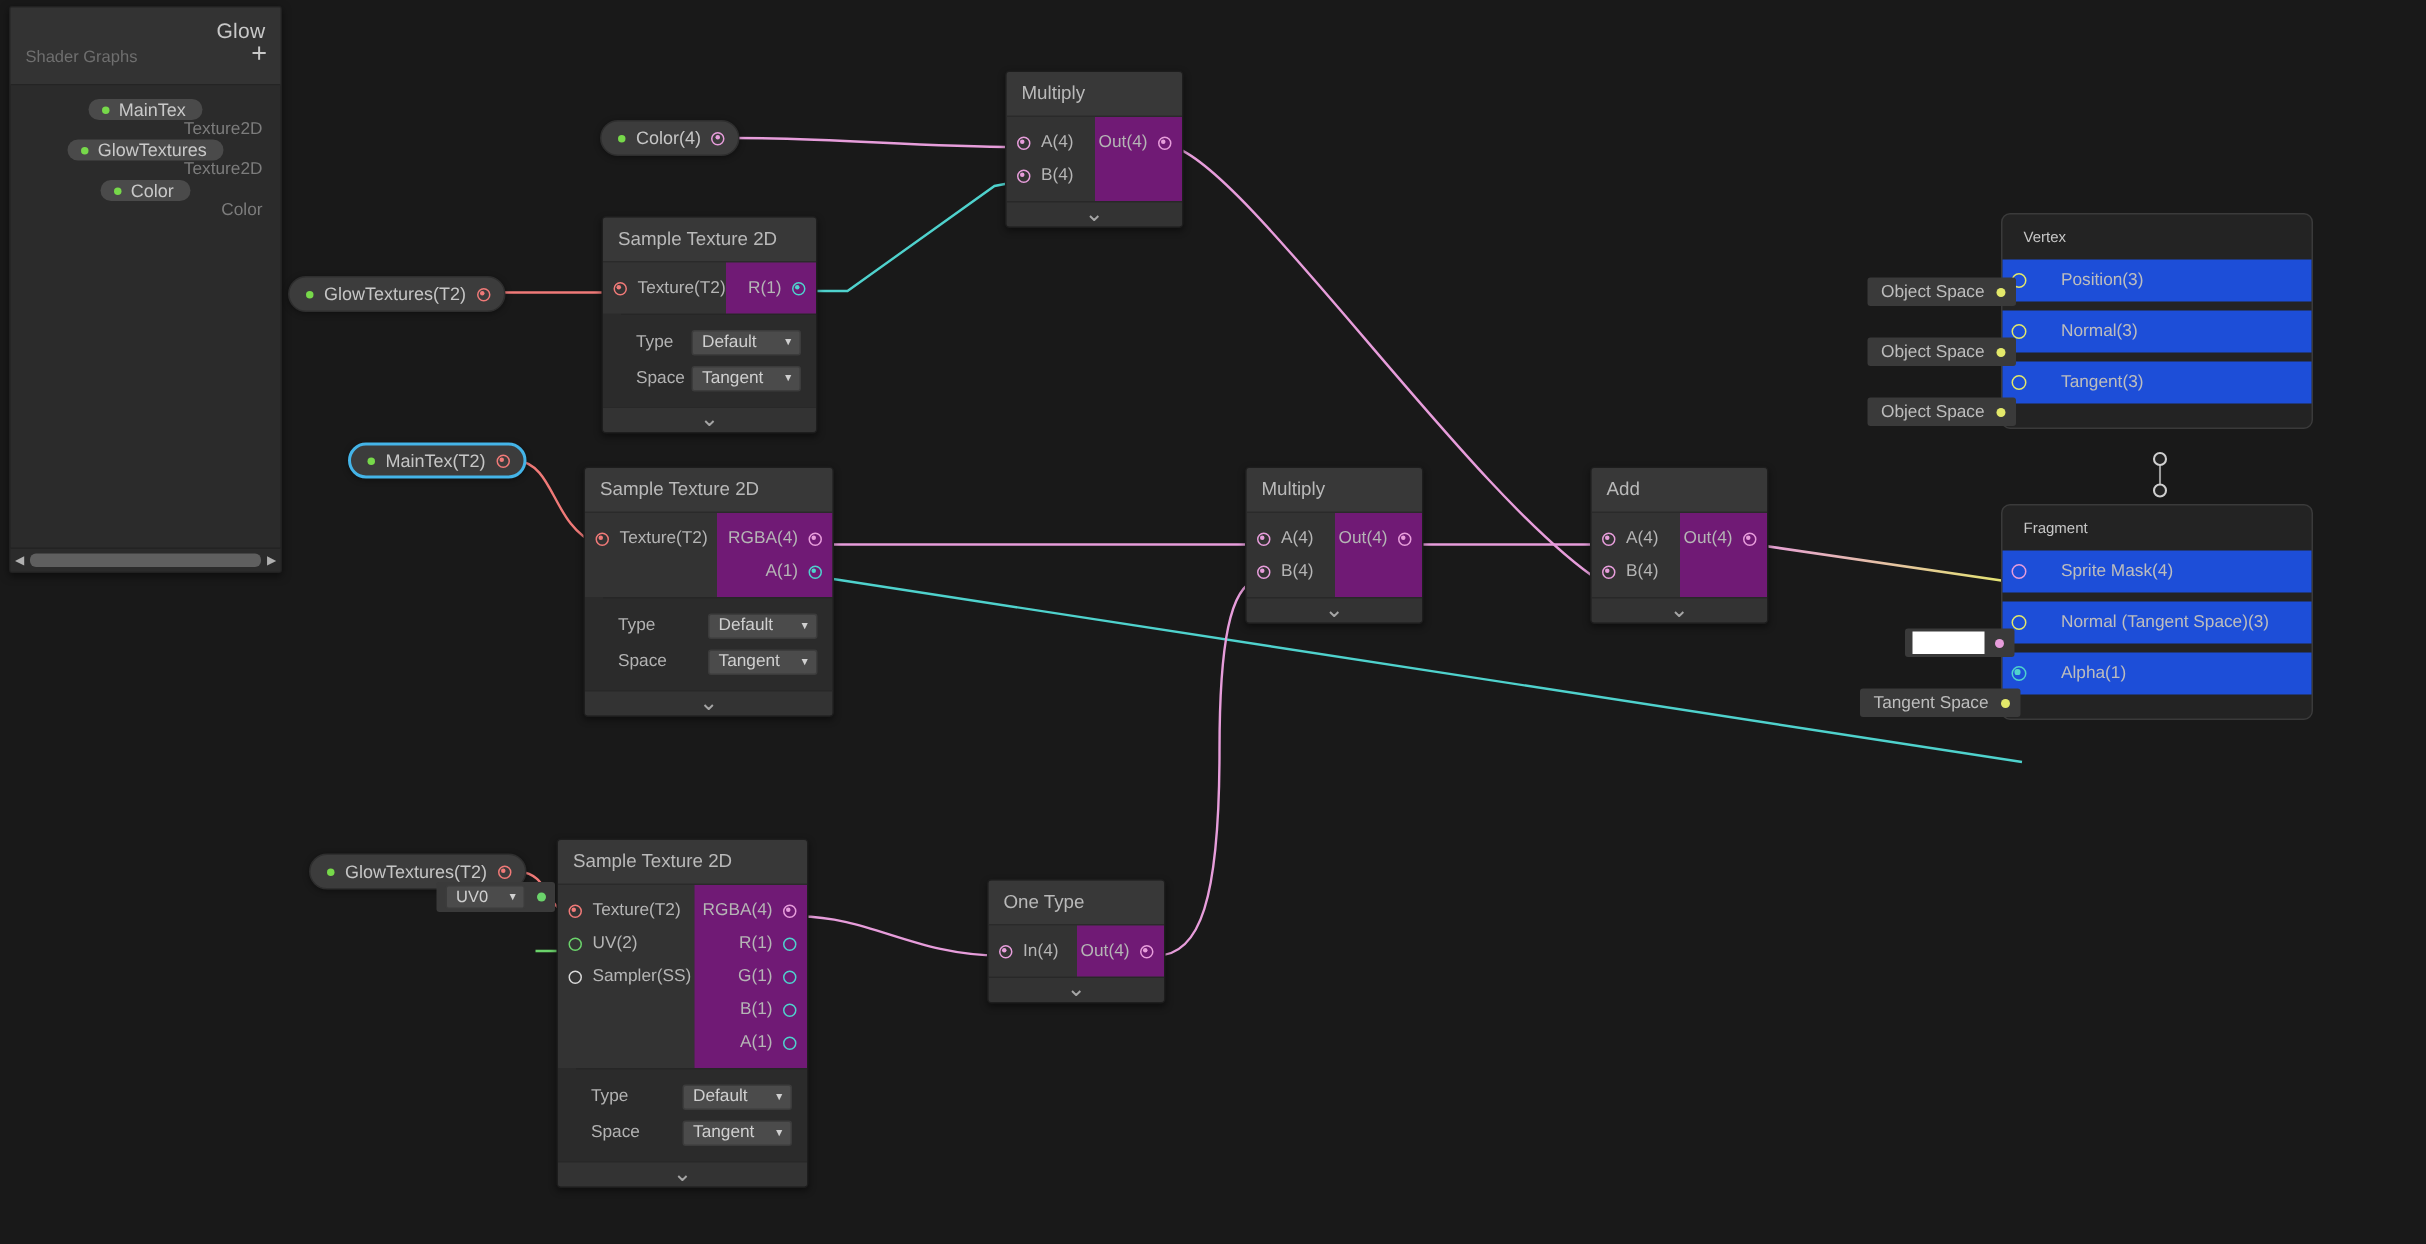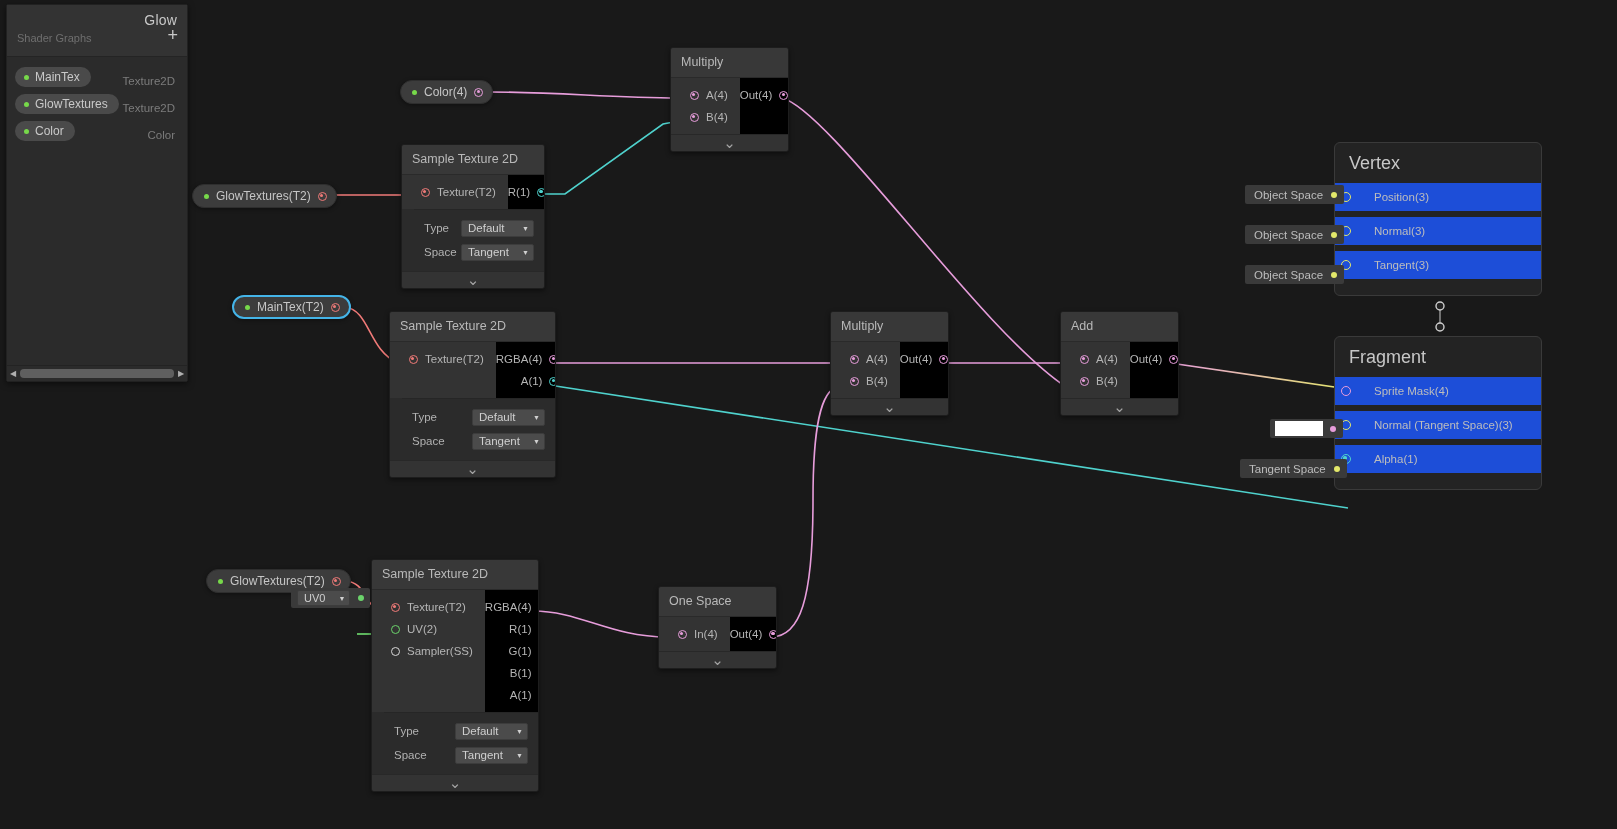--- a/index.html
+++ b/index.html
@@ -21,21 +21,21 @@
     height: 52px; background: #333333; border-bottom: 1px solid #242424;
     padding: 7px 10px 0 10px; position: relative;
   }
   .bb-title { font-size: 14px; color: #c8c8c8; letter-spacing:.2px;text-align:right; }
   .bb-sub { font-size: 11px; color: #6f6f6f; margin-top: 4px; }
   .bb-add {
     position: absolute; right: 9px; top: 24px; font-size: 18px; color: #c8c8c8;
     line-height: 12px; cursor: pointer; font-weight: 300;
   }
   .bb-body { padding: 9px 8px 0 8px; }
-  .bb-row { display: flex; align-items: flex-end; height: 21px; margin-bottom: 6px; }
+  .bb-row { display: flex; align-items: center; height: 21px; margin-bottom: 6px; flex-direction: column; }
   .pill {
     display: inline-flex; align-items: center; gap: 6px;
     background: #4a4a4a; border-radius: 11px; height: 20px;
     padding: 0 11px 0 9px; color: #c9c9c9; font-size: 12px; white-space: nowrap;
   }
   .pill .dot { width: 5px; height: 5px; border-radius: 50%; background: #77d94a; flex: none; }
   .bb-type { margin-left: auto; color: #7c7c7c; font-size: 11.5px; padding-right: 4px; }
   .bb-scroll {
     position: absolute; left: 0; bottom: 0; width: 100%; height: 16px;
     background: #2b2b2b; border-top: 1px solid #232323;
@@ -48,22 +48,22 @@
   
   .node {
     position: absolute; background: #2b2b2b; border: 1px solid #1d1d1d;
     border-radius: 3px; box-shadow: 0 2px 5px rgba(0,0,0,.45); overflow: hidden;
   }
   .node-title {
     background: #383838; color: #b9b9b9; font-size: 12.5px;
     padding: 7px 10px 8px 10px; border-bottom: 1px solid #2a2a2a;
   }
   .ports { display: flex; background: #2e2e2e; }
-  .ports-in { flex: 1; background: #333333; padding: 6px 12px; }
-  .ports-out { flex: 1; background: #000000; padding: 6px 0; text-align: right; }
+  .ports-in { flex: 1; background: #333333; padding: 6px 0; }
+  .ports-out { flex: 1; background: #701a75; padding: 6px 0; text-align: right; }
   .prow { display: flex; align-items: center; height: 22px; font-size: 11.5px; color: #b5b5b5; }
   .prow.in { padding-left: 7px; gap: 7px; }
   .prow.out { justify-content: flex-end; padding-right: 7px; gap: 7px; }
   .sock {
     width: 9px; height: 9px; border-radius: 50%; flex: none;
     border: 1.6px solid #888; background: transparent; position: relative;
   }
   .sock.filled::after {
     content: ""; position: absolute; left: 1.2px; top: 1.2px;
     width: 3.2px; height: 3.2px; border-radius: 50%; background: currentColor;
@@ -98,21 +98,21 @@
     box-shadow: 0 1px 4px rgba(0,0,0,.4); white-space: nowrap;
   }
   .prop-node .dot { width: 5px; height: 5px; border-radius: 50%; background: #77d94a; flex: none; }
   .prop-node.selected { border: 2px solid #44b4e8; }
 
   
   .master {
     position: absolute; background: #232323; border: 1px solid #3a3a3a;
     border-radius: 6px; padding-bottom: 10px;
   }
-  .master-title { color: #c7c7c7; font-size: 18px; padding: 10px 0 9px 14px; }
+  .master-title { color: #c7c7c7; font-size: 10px; padding: 10px 0 9px 14px; }
   .mrow {
     display: flex; align-items: center; gap: 23px; height: 28px;
     background: #1d4ed8; margin-bottom: 6px; padding-left: 11px;
     color: #bdbdbd; font-size: 11.5px;
   }
   .msock {
     width: 10px; height: 10px; border-radius: 50%; flex: none; border: 1.7px solid;
     position: relative; margin-left: -5px;
   }
   .msock.filled::after {
@@ -463,21 +463,21 @@
         <div class="prow out">
           <span>Out(4)</span>
           <span class="sock filled c-v4"></span>
         </div>
       </div>
     </div>
     <div class="expander"></div>
   </div>
 
   <div class="node" style="left:658px; top:586px; width:119px;">
-    <div class="node-title">One Space</div>
+    <div class="node-title">One Type</div>
     <div class="ports">
       <div class="ports-in">
         <div class="prow in">
           <span class="sock filled c-v4"></span>
           <span>In(4)</span>
         </div>
       </div>
       <div class="ports-out">
         <div class="prow out">
           <span>Out(4)</span>

